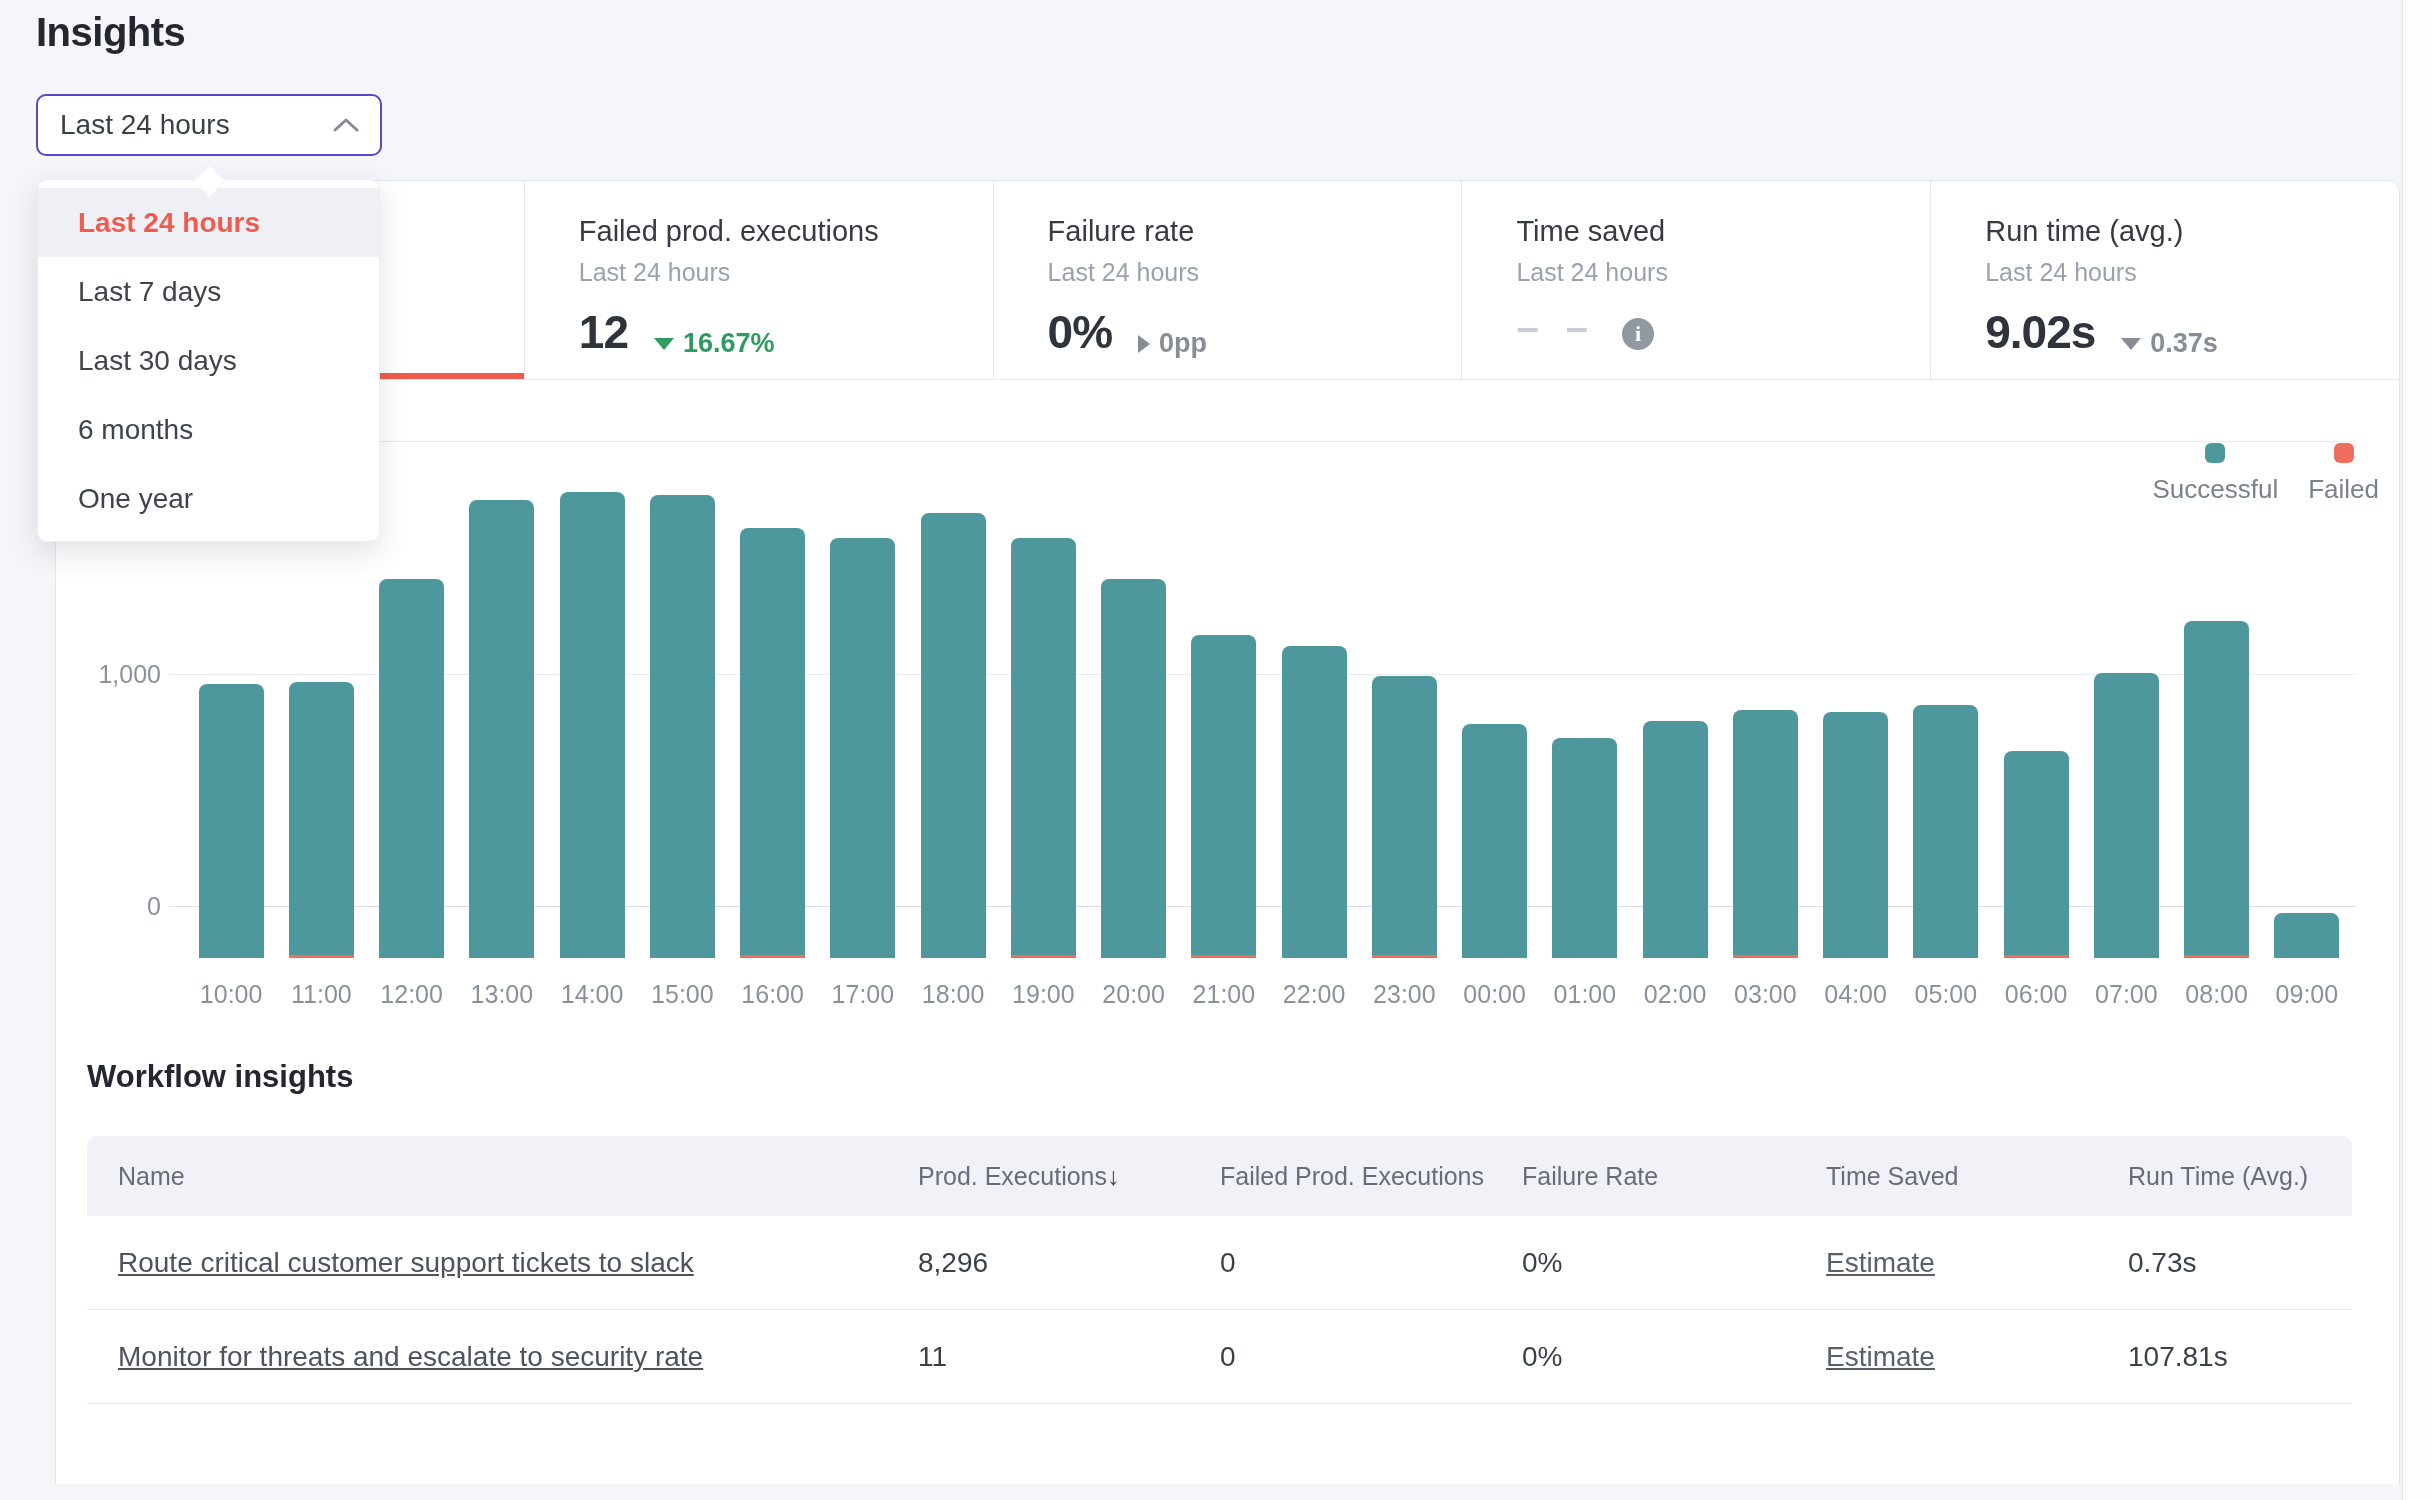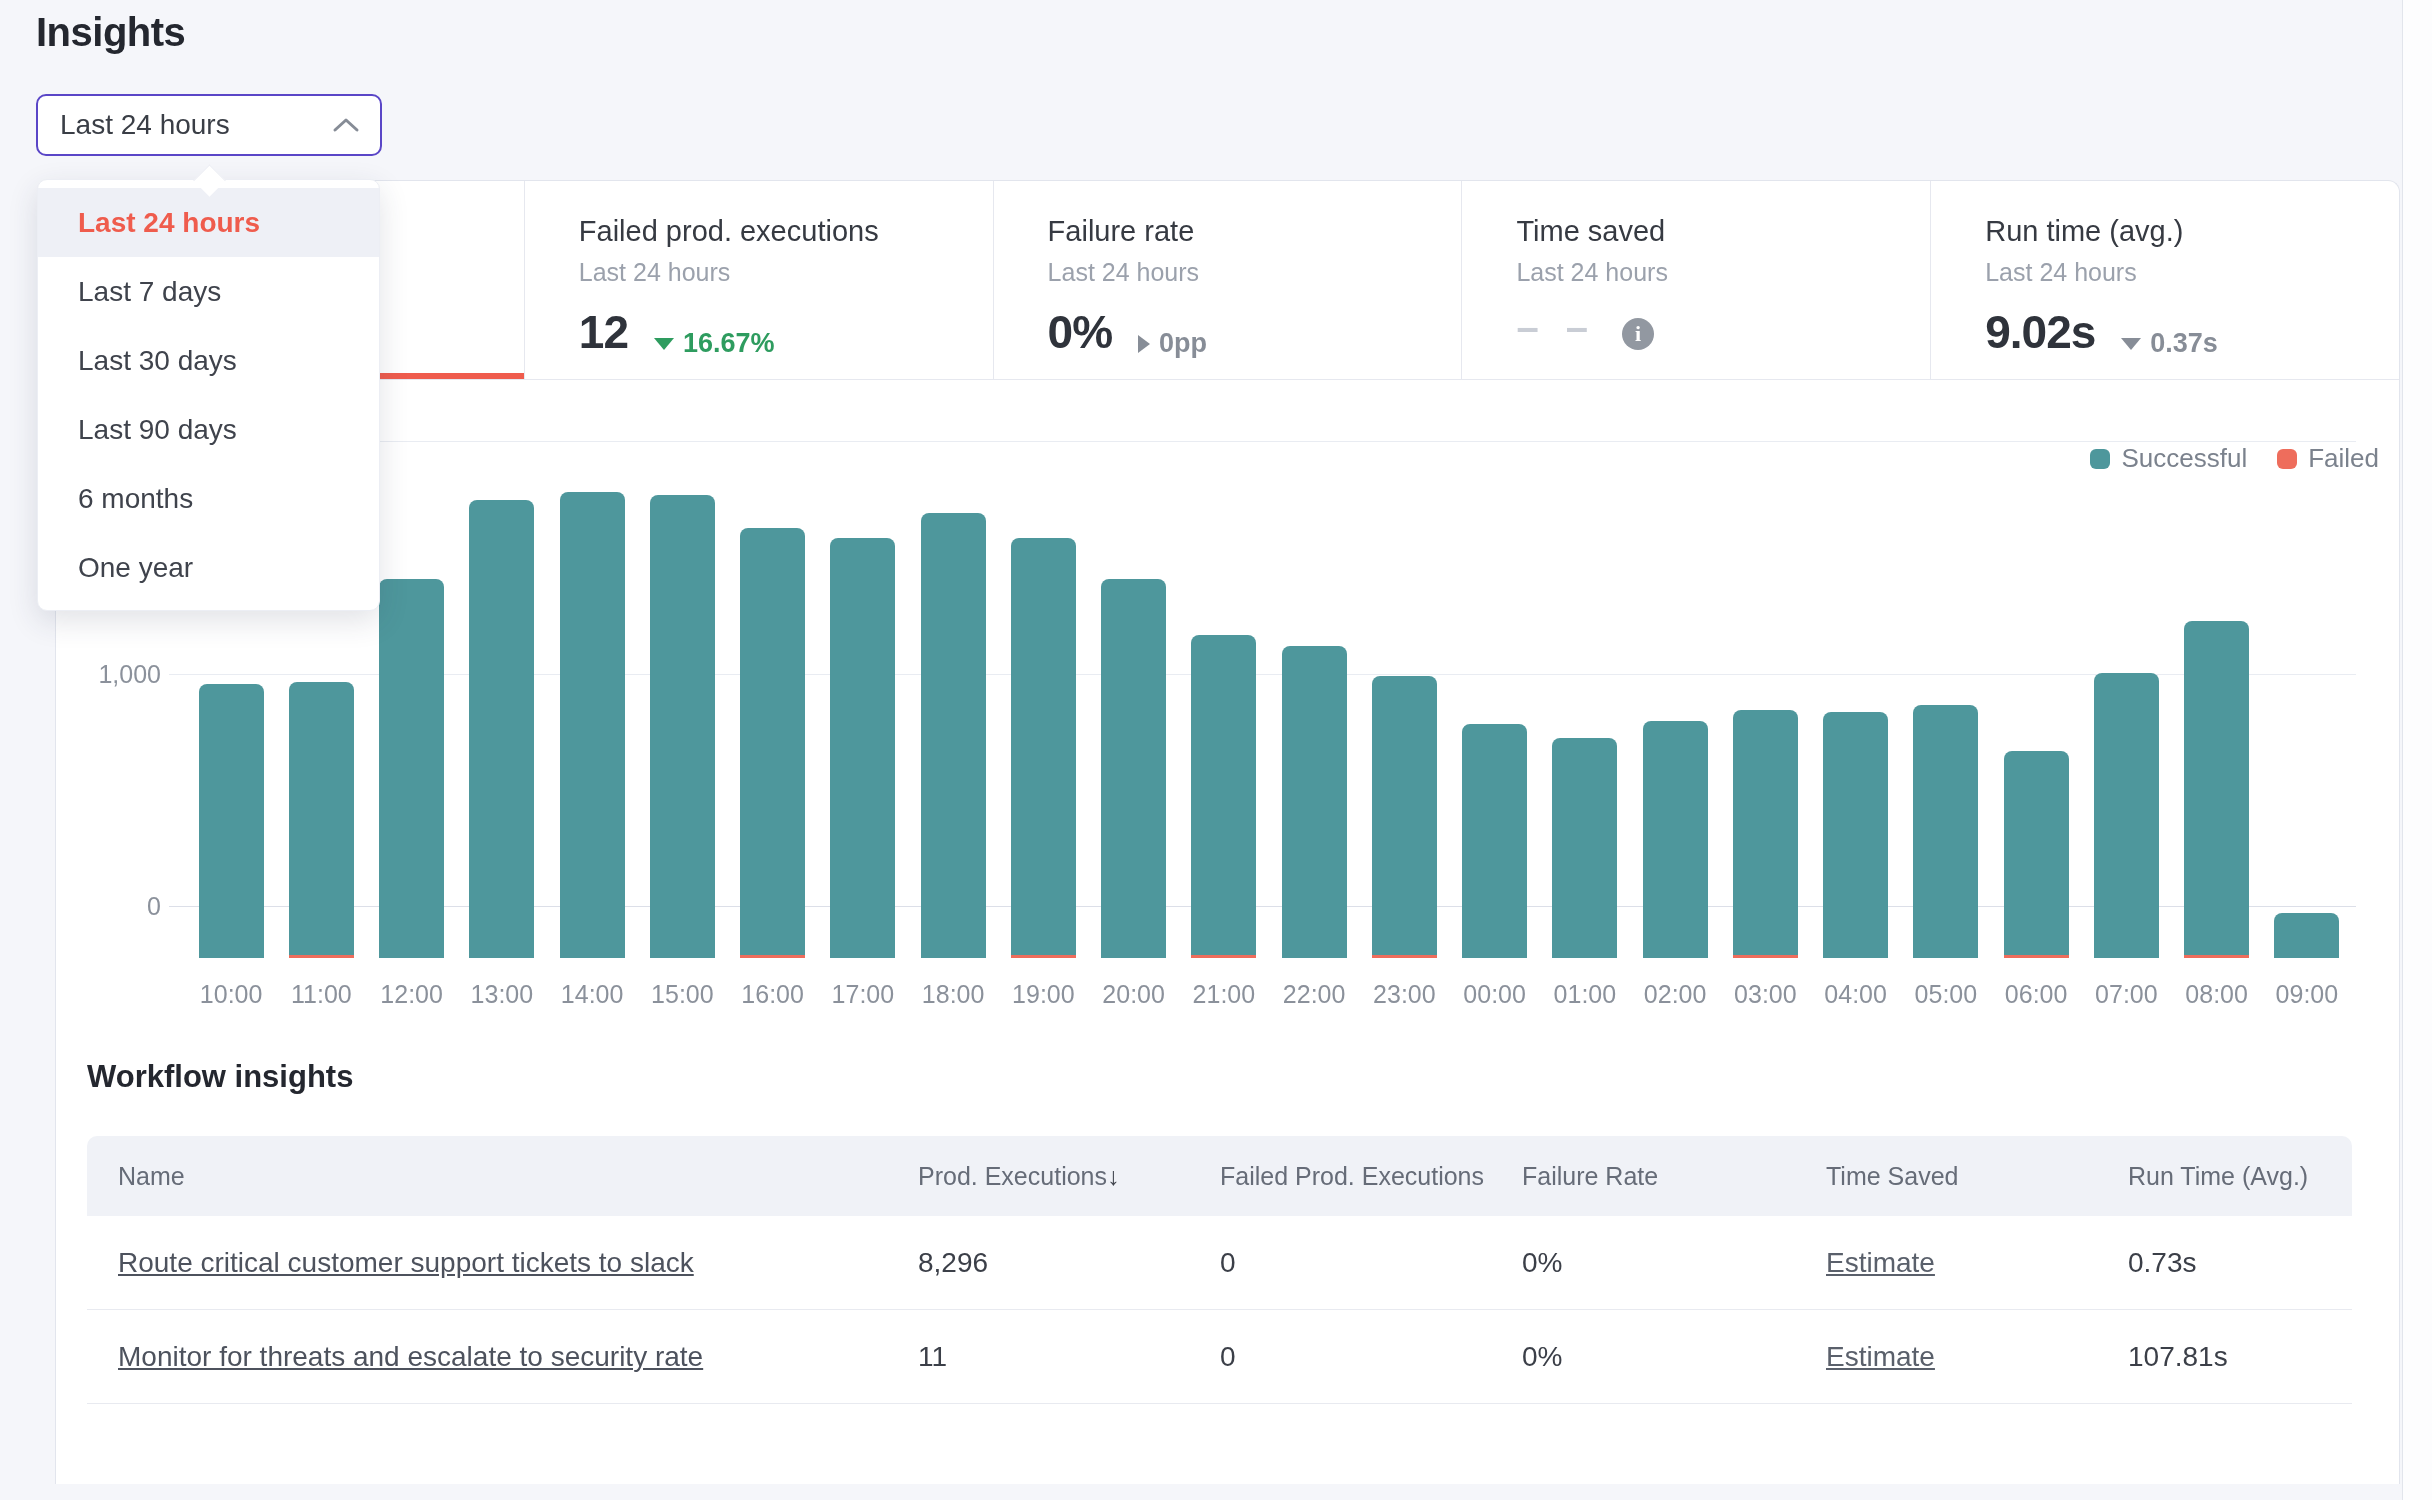--- a/index.html
+++ b/index.html
@@ -67,21 +67,21 @@
     width:32px;height:32px;border-radius:50%;background:#9298a1;margin-left:26px;
     color:#fff;font-size:22px;font-weight:700;display:flex;align-items:center;justify-content:center;
     font-family:"Liberation Serif",serif;
   }
   .active-underline{position:absolute;left:0;right:0;bottom:0;height:6px;background:#ef5c4d;}
   
   .chart{position:absolute;left:0;top:198px;width:100%;height:640px;}
   .legend{
     position:absolute;top:64px;right:20px;display:flex;gap:30px;align-items:center;
   }
-  .legend-item{display:flex;align-items:center;gap:11px;cursor:pointer;}
+  .legend-item{display:flex;align-items:center;gap:11px;cursor:pointer;flex-direction:column;}
   .legend-swatch{width:20px;height:20px;border-radius:6px;}
   .legend-label{font-size:26px;color:#7b828d;}
   .gridline{position:absolute;left:113px;width:2187px;height:1px;background:#e9ecf2;}
   .gridline.zero{background:#dcdfe8;}
   .ytick{
     position:absolute;width:95px;text-align:right;left:10px;
     font-size:25px;color:#8b919b;transform:translateY(-50%);
   }
   .bars{
     position:absolute;left:130px;width:2166px;bottom:61px;height:466px;
@@ -407,18 +407,17 @@
         </tr>
       </tbody>
   </table>
 </div>
 
 <div class="menu" id="menu">
   <div class="menu-caret"></div>
 <div class="menu-item selected">Last 24 hours</div>
     <div class="menu-item">Last 7 days</div>
     <div class="menu-item">Last 30 days</div>
-    <div class="menu-item">Last 90 days</div>
     <div class="menu-item">6 months</div>
     <div class="menu-item">One year</div>
   </div>
 
 <div class="scroll-gutter"></div>
 
 </body></html>

